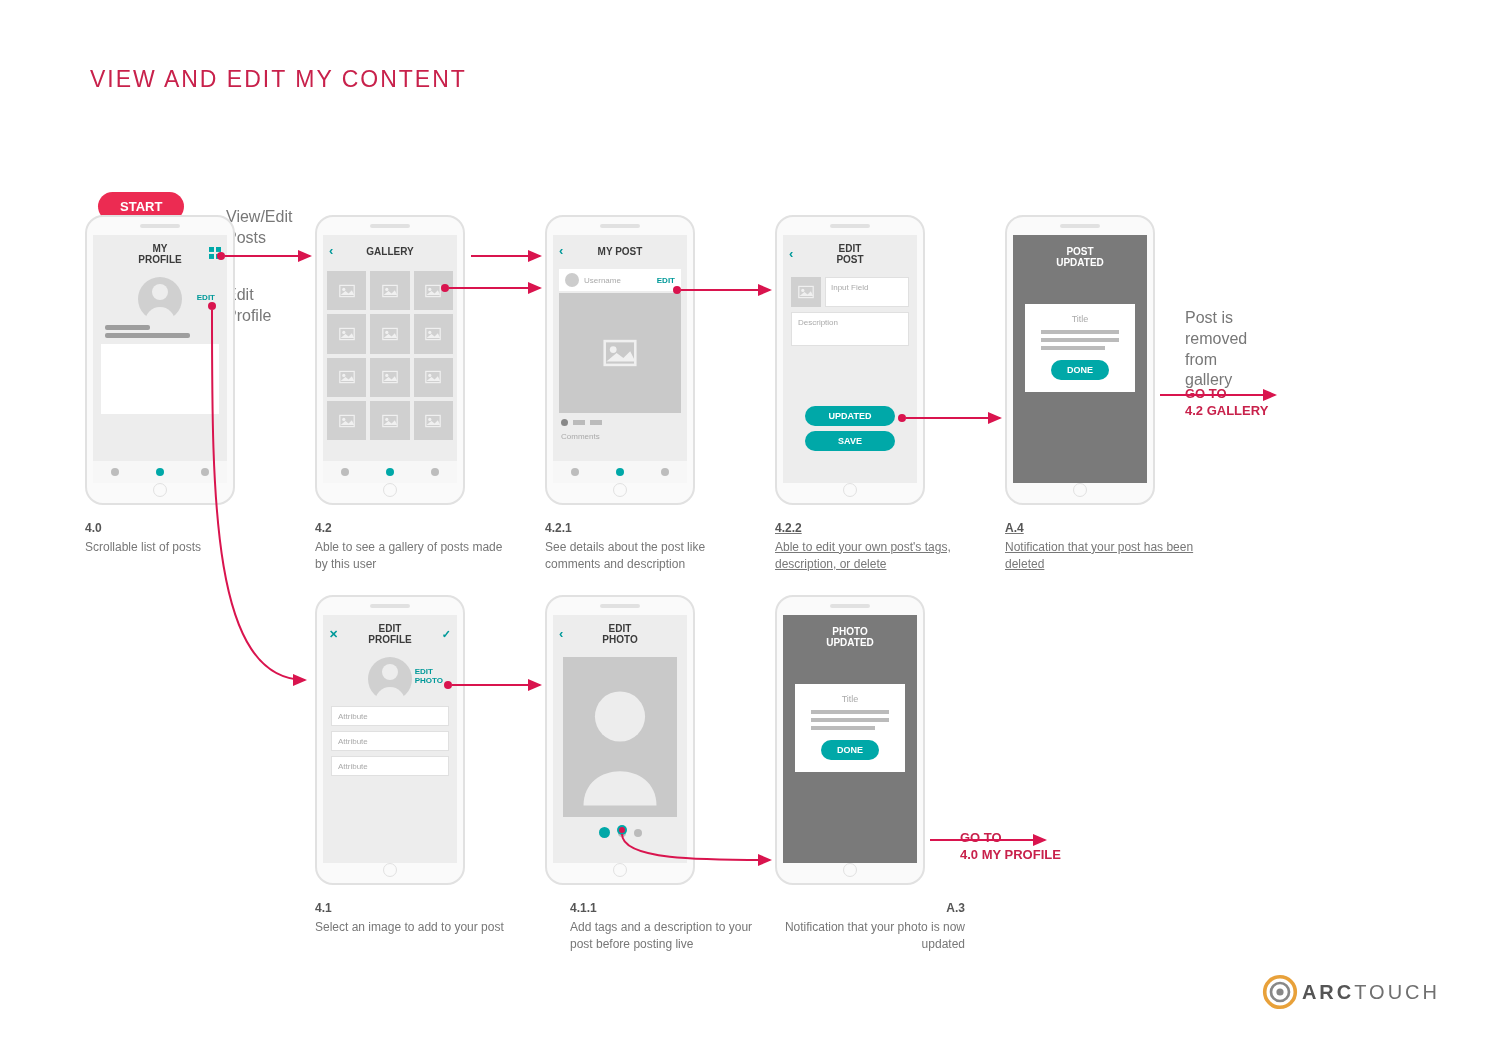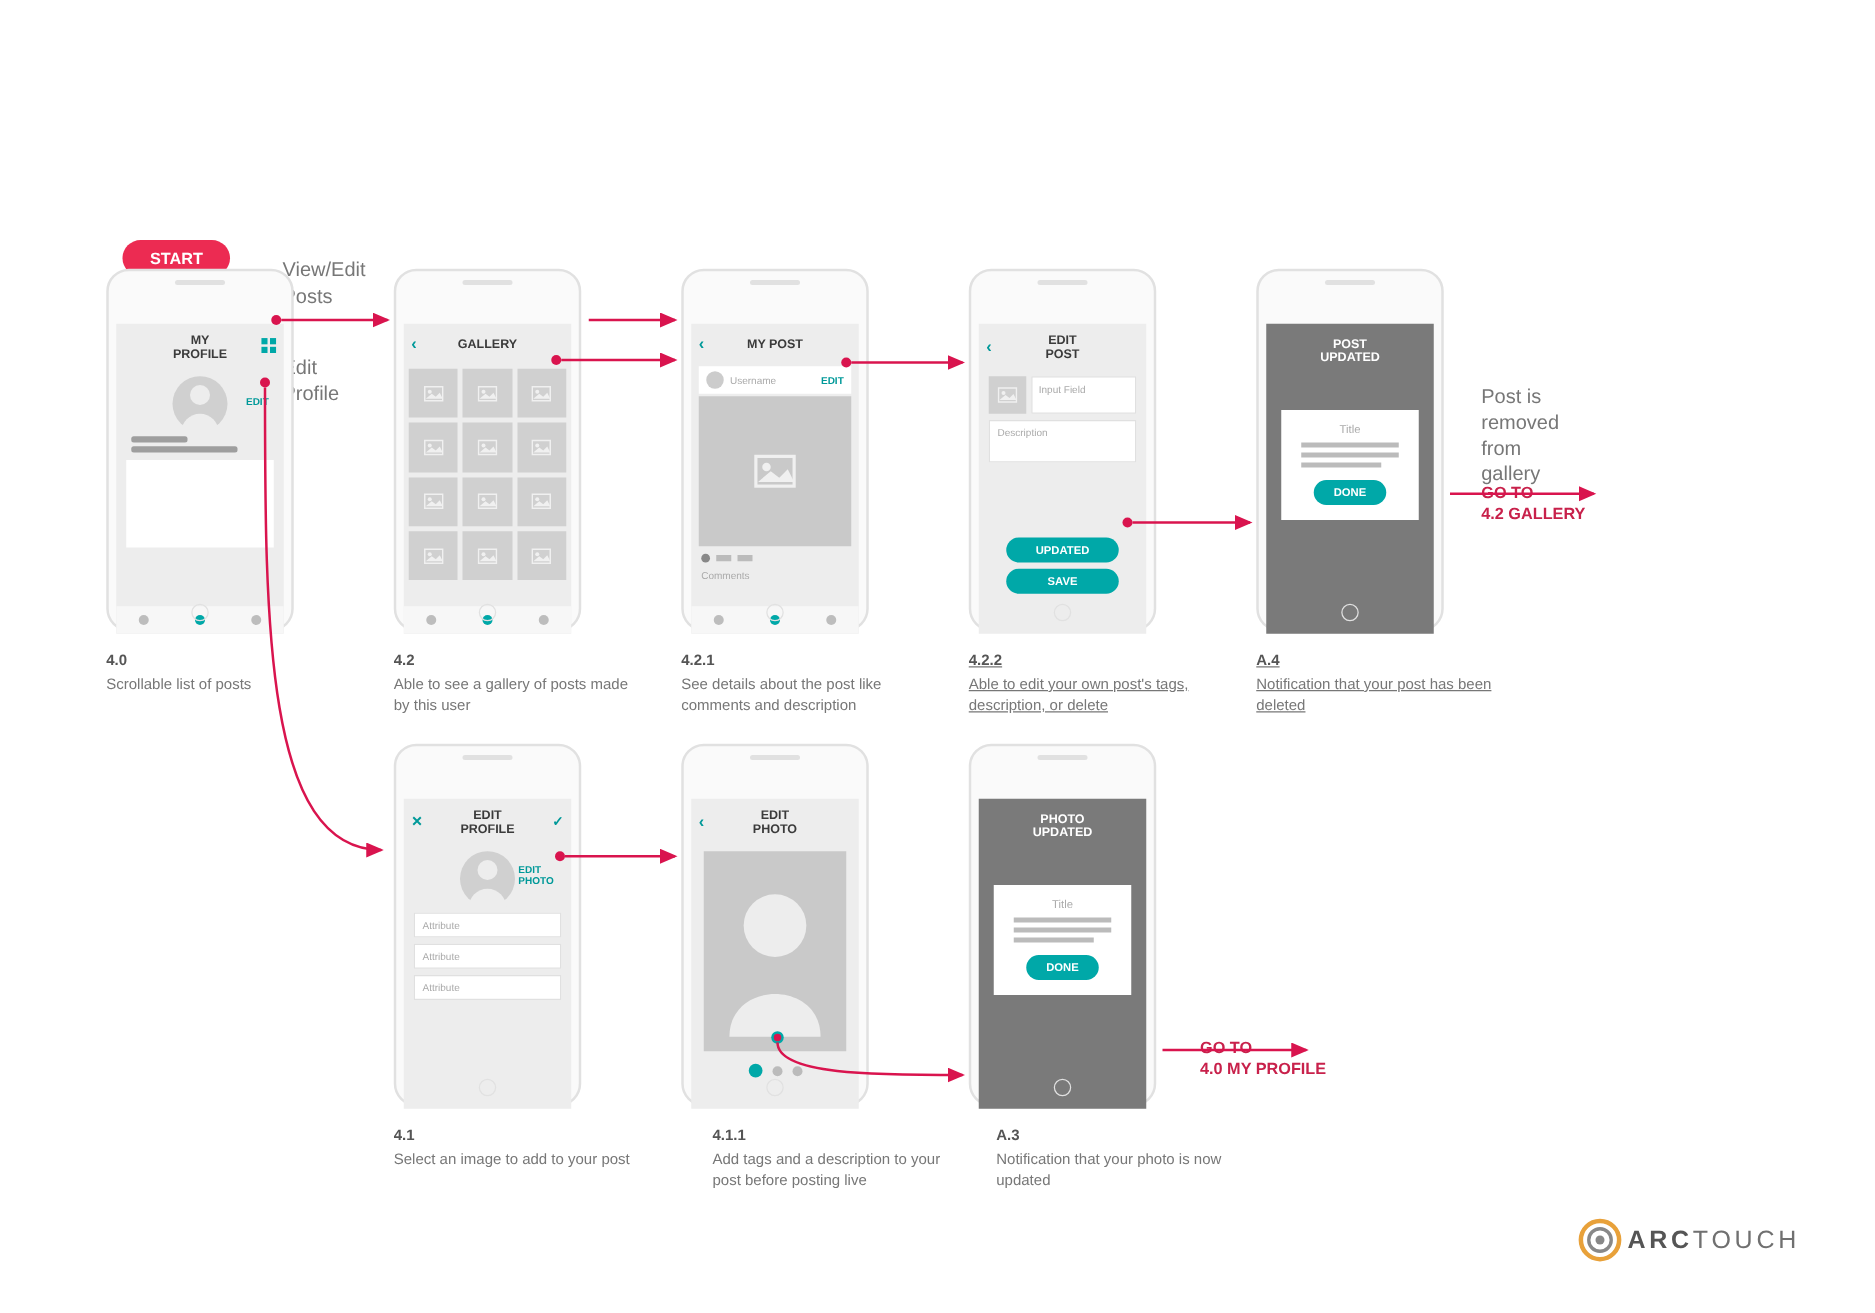--- a/index.html
+++ b/index.html
@@ -37,21 +37,20 @@
     position: absolute;
     bottom: 6px; left: 50%;
     transform: translateX(-50%);
     width: 12px; height: 12px; border: 1px solid #e1e1e1; border-radius: 50%;
   }
   .screen {
     width: 100%; height: 100%;
     background: #ededed;
     position: relative;
     overflow: hidden;
-    margin-top: 24px;
   }
   .screen.dark { background: #7a7a7a; }
   .screen-hdr {
     height: 32px; display: flex; align-items: center; justify-content: center;
     position: relative; font-size: 10px; font-weight: 700; color: #3b3b3b;
     text-align: center; line-height: 1.1;
   }
   .screen-hdr .back {
     position: absolute; left: 6px; top: 50%; transform: translateY(-50%);
     color: #009999; font-size: 13px; font-weight: 700;
@@ -96,20 +95,21 @@
   .arrow { position:absolute; pointer-events:none; }
   .arrow line, .arrow path { stroke:#d9144e; stroke-width:2; fill:none; }
   .arrow .head { fill:#d9144e; stroke:none;}
   .dot { fill:#d9144e; }
   .dot-teal { fill:#00a8a8; }
 </style>
 </head>
 <body>
 
 <div class="header">
+  <div class="subtitle">VIEW AND EDIT MY CONTENT</div>
 </div>
 
 <div class="pill" style="left:98px; top:192px;">START</div>
 
 <div class="annot" style="left:226px; top:207px; white-space:pre-line;">View/Edit
 Posts</div>
 <div class="annot" style="left:226px; top:285px; white-space:pre-line;">Edit
 Profile</div>
 
 <div class="phone" style="left:85px; top:215px;">
@@ -396,21 +396,21 @@
     </div>
     <div style="background:#fff; margin:25px 12px; padding:10px 10px 12px 10px;">
       <div style="text-align:center; font-size:9px; color:#aaa; margin-bottom:6px;">Title</div>
       <div style="height:4px; background:#bbb; margin:4px 6px;"></div>
       <div style="height:4px; background:#bbb; margin:4px 6px;"></div>
       <div style="height:4px; background:#bbb; margin:4px 20px 10px 6px;"></div>
       <div class="teal-btn" style="margin:0 16px;">DONE</div>
     </div>
   </div>
 </div>
-<div class="caption" style="left:797px; top:900px;">
+<div class="caption" style="left:775px; top:900px;text-align:right;">
   <span class="num">A.3</span>
   <span>Notification that your photo is now updated</span>
 </div>
 
 <div class="goto" style="left:960px; top:830px; white-space:pre-line;">GO TO
 4.0 MY PROFILE</div>
 
 <svg class="arrow" style="left:0; top:0;" width="1500" height="1050">
   <defs>
     <marker id="ah" markerWidth="8" markerHeight="8" refX="6" refY="3" orient="auto">

